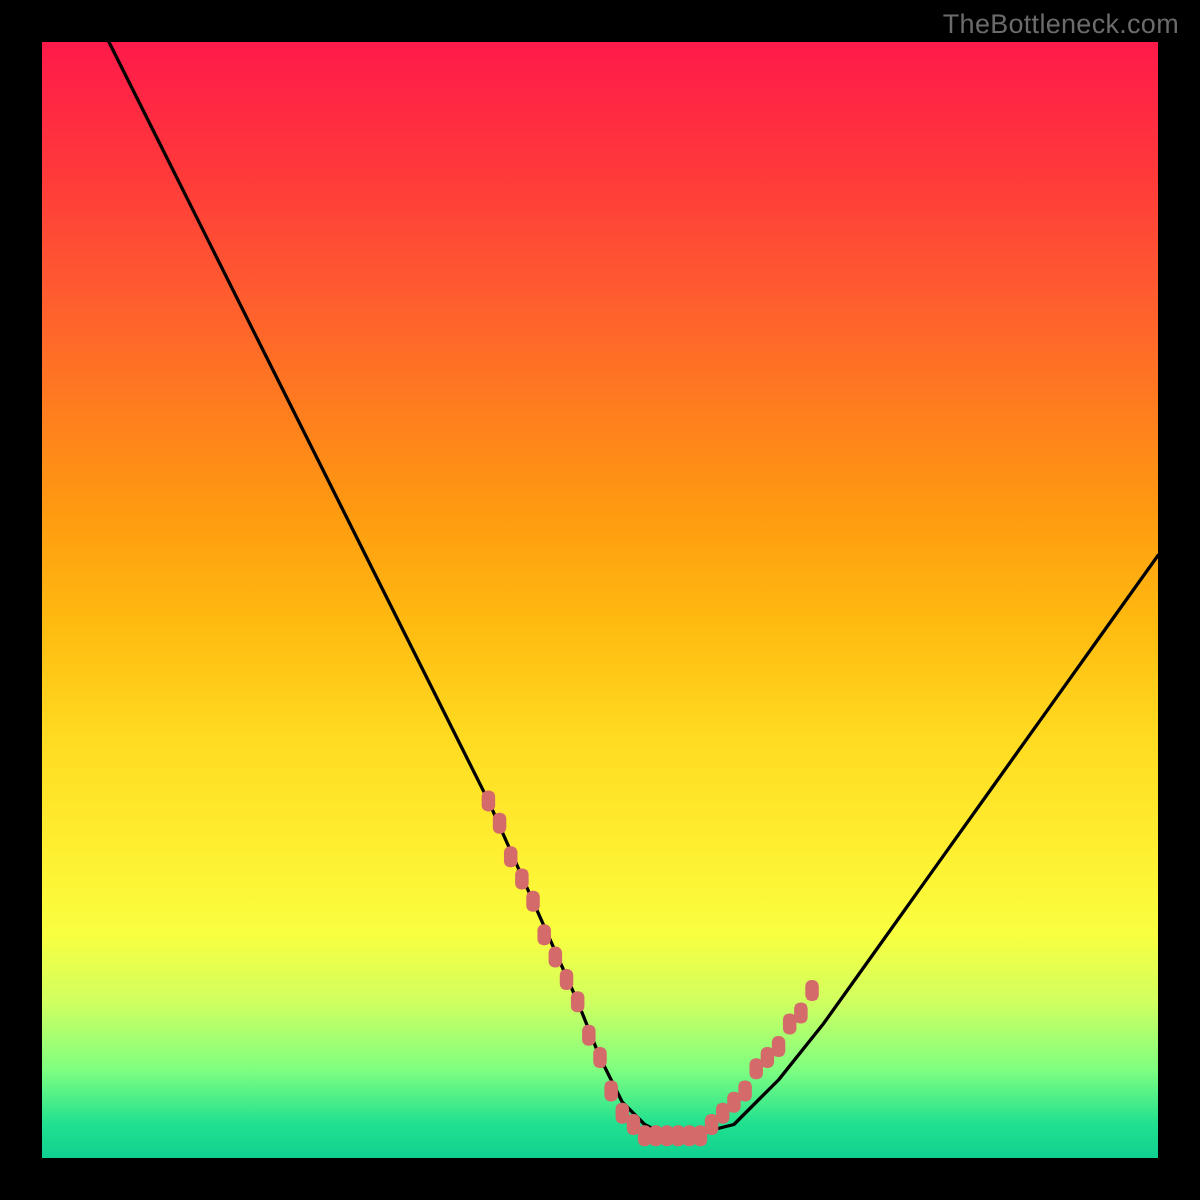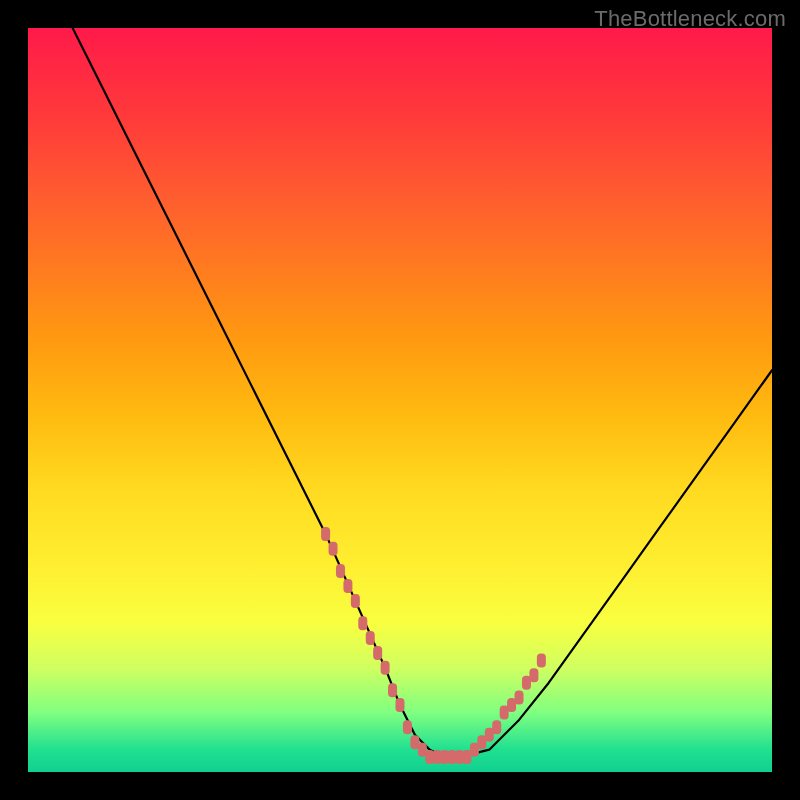--- a/index.html
+++ b/index.html
@@ -35,21 +35,21 @@
       #80ff80 92%,
       #20e090 97%,
       #10d090 100%
     );
   }
   .watermark {
     position: absolute;
     top: 6px;
     right: 14px;
     font-family: Arial, Helvetica, sans-serif;
-    font-size: 22px;
+    font-size: 18px;
     font-weight: 500;
     color: #6b6b6b;
     letter-spacing: 0.2px;
     user-select: none;
   }
   svg.curve {
     position: absolute;
     left: 0;
     top: 0;
     width: 744px;

